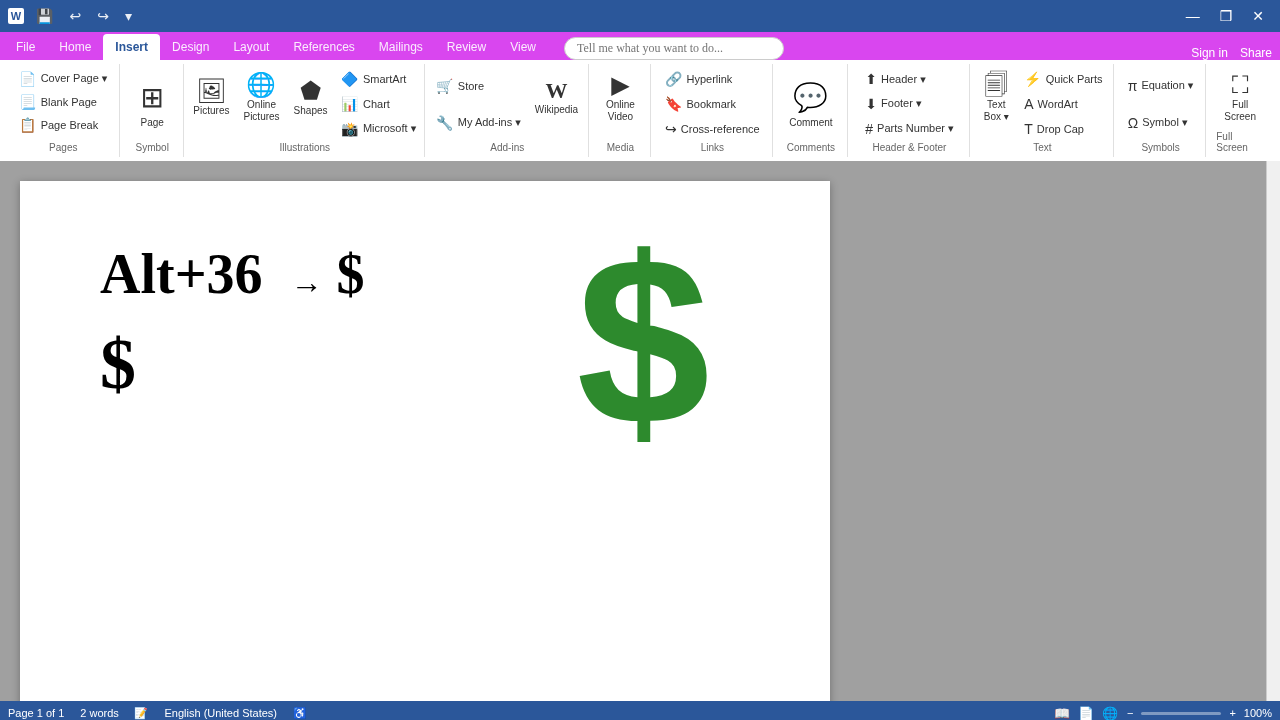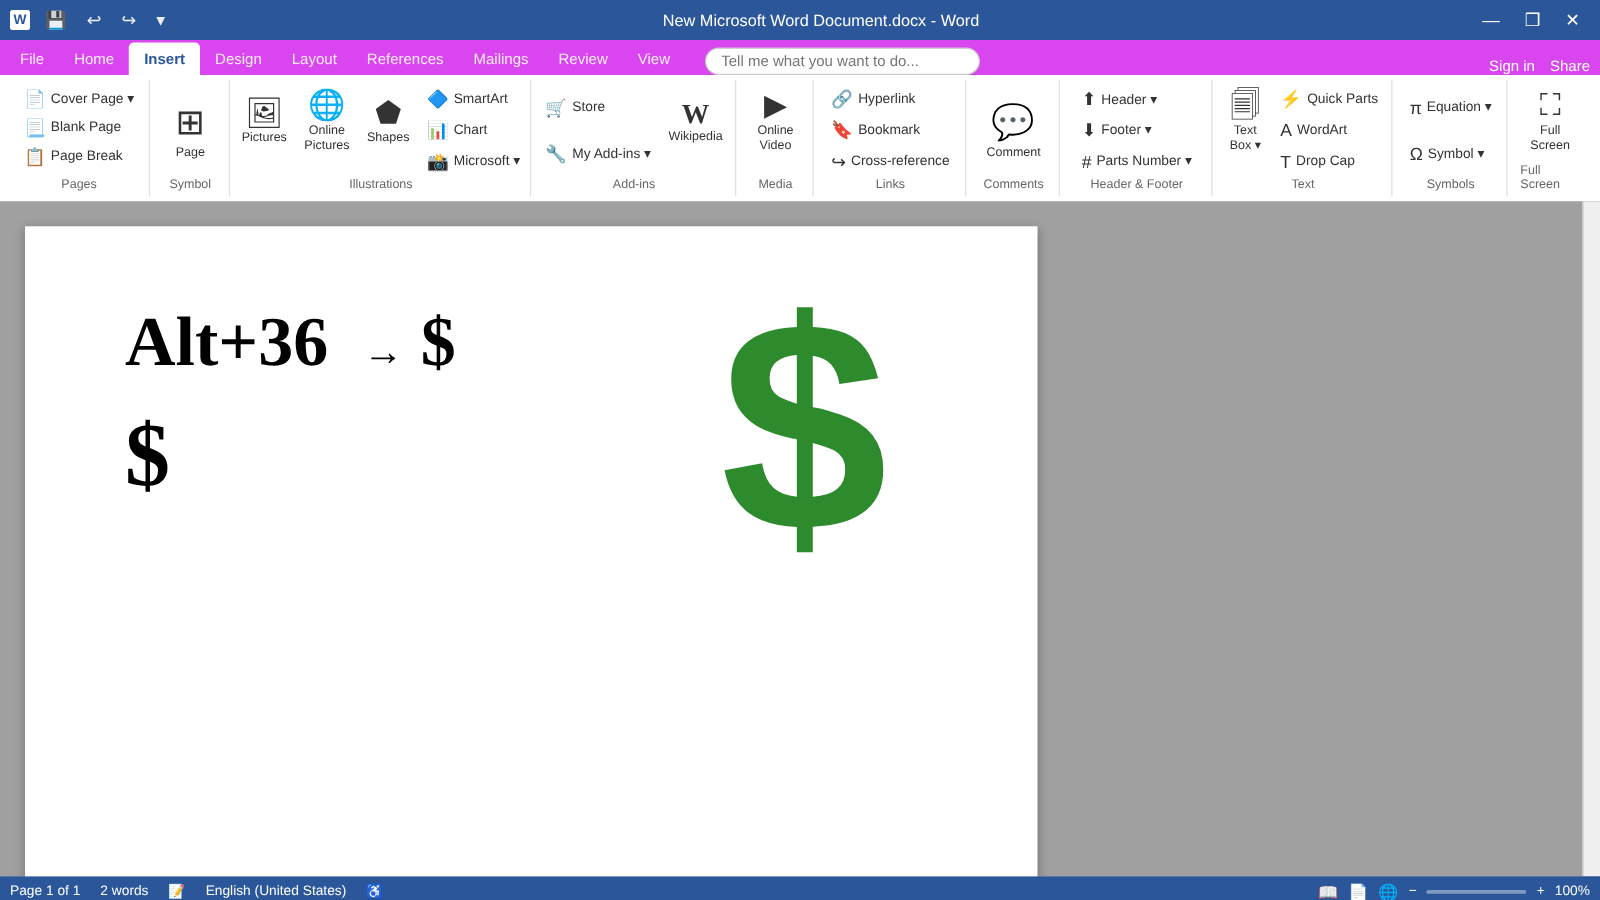--- a/index.html
+++ b/index.html
@@ -90,20 +90,21 @@
       padding: 0 16px;
     }
     .search-input {
       border: 1px solid #ccc;
       border-radius: 12px;
       padding: 3px 12px;
       font-size: 12px;
       width: 220px;
       outline: none;
       color: #666;
+      font-family: Liberation Serif, serif;
     }
 
     
     .signin-area { display: flex; align-items: center; gap: 12px; padding-right: 8px; }
     .signin-btn { background: none; border: none; cursor: pointer; font-size: 12px; color: #fff; }
 
     
     .doc-area { display: flex; height: calc(720px - 32px - 28px - 96px - 24px); background: #a0a0a0; overflow: hidden; }
     .scrollbar-v { width: 14px; background: #f0f0f0; border-left: 1px solid #ccc; }
 
@@ -202,23 +203,20 @@
 
 <div class="title-bar">
   <div class="title-bar-left">
     <div class="win-icon">
       <span style="color:#2b579a;font-weight:bold;font-size:11px;">W</span>
     </div>
     <button class="qa-btn">💾</button>
     <button class="qa-btn">↩</button>
     <button class="qa-btn">↪</button>
     <button class="qa-btn">▾</button>
-  </div>
-  <div class="title-bar-center">
-    <span>New Microsoft Word Document.docx - Word</span>
   </div>
   <div class="title-bar-right">
     <button class="title-btn">—</button>
     <button class="title-btn">❒</button>
     <button class="title-btn close-btn">✕</button>
   </div>
 </div>
 
 <div class="ribbon-tabs">
   <button class="ribbon-tab">File</button>

